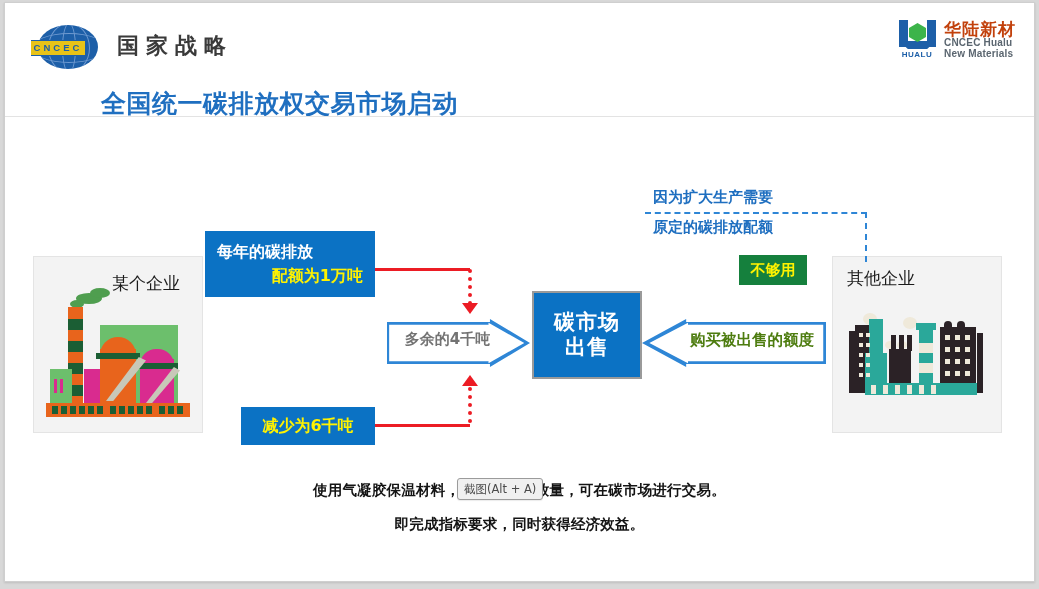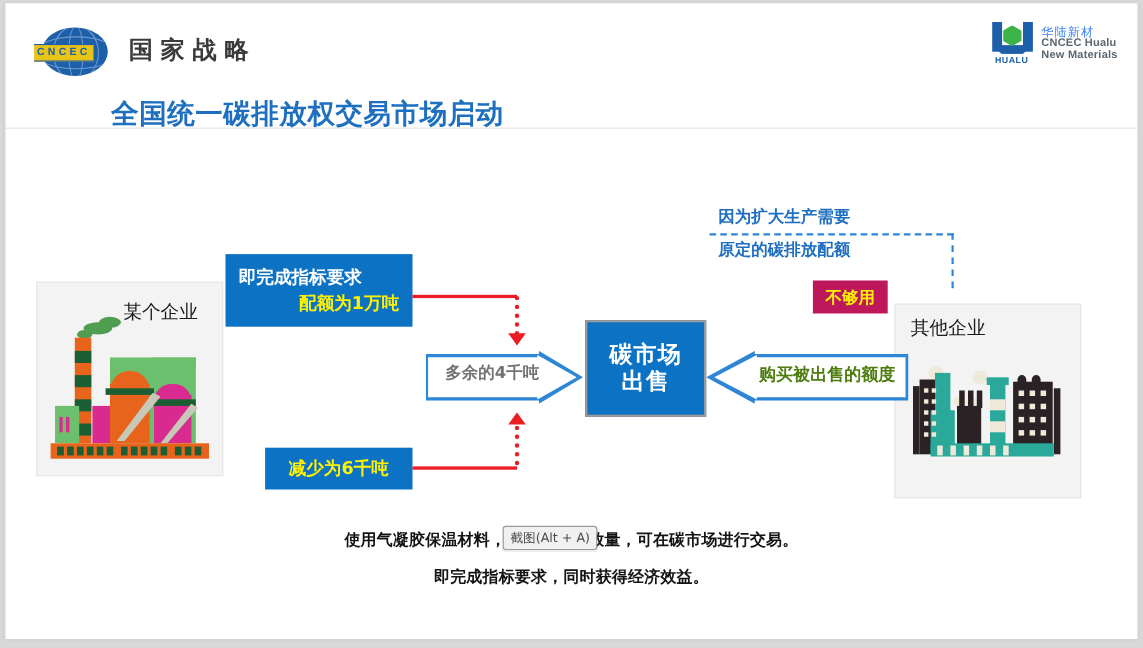--- a/index.html
+++ b/index.html
@@ -24,35 +24,35 @@
   .hualu-mark{position:relative;width:40px;height:42px;}
   .hualu-mark .hx{position:absolute;left:12px;top:4px;width:17px;height:19px;background:#3cb44a;
        clip-path:polygon(50% 0,100% 26%,100% 74%,50% 100%,0 74%,0 26%);}
   .hualu-mark .br1{position:absolute;left:2px;top:1px;width:9px;height:27px;background:#1d5fa8;}
   .hualu-mark .br2{position:absolute;left:30px;top:1px;width:9px;height:27px;background:#1d5fa8;}
   .hualu-mark .br3{position:absolute;left:2px;top:22px;width:37px;height:8px;background:#1d5fa8;
        clip-path:polygon(0 0,24% 100%,76% 100%,100% 0);}
   .hualu-mark .hword{position:absolute;left:0;top:31px;width:40px;text-align:center;font-size:8px;
        font-weight:bold;color:#1d5fa8;letter-spacing:.5px;}
   .hualu-txt{display:flex;flex-direction:column;line-height:1.04;}
-  .hualu-cn{font-size:11px;font-weight:normal;color:#3b82f6;letter-spacing:1px;
+  .hualu-cn{font-size:17px;font-weight:bold;color:#c2410c;letter-spacing:1px;
        font-family:"DejaVu Sans",sans-serif;}
   .hualu-en1{font-size:10px;font-weight:bold;color:#5b6670;letter-spacing:.2px;}
   .hualu-en2{font-size:10px;font-weight:bold;color:#5b6670;letter-spacing:.2px;}
 
   .title{position:absolute;left:96px;top:84px;font-size:25px;font-weight:bold;color:#1f6fc0;
        letter-spacing:.5px;font-family:"DejaVu Sans",sans-serif;}
   .rule{position:absolute;left:0;top:113px;width:1029px;height:1px;background:#e3e3e3;}
   .subtitle{position:absolute;left:96px;top:121px;font-size:13.5px;font-weight:bold;color:#1a1a1a;
        letter-spacing:.3px;font-family:"DejaVu Sans",sans-serif;}
 
   
   .pic{position:absolute;background:#f3f3f3;border:1px solid #e4e4e4;}
   .pic-left{left:28px;top:253px;width:168px;height:175px;}
-  .pic-right{left:808px;top:253px;width:168px;height:175px;margin-top:20px;}
+  .pic-right{left:827px;top:253px;width:168px;height:175px;}
   .pic-label{position:absolute;font-size:17px;color:#1b1b1b;font-family:"DejaVu Sans",sans-serif;
        white-space:nowrap;}
 
   
   .lf{position:absolute;left:8px;top:24px;width:152px;height:140px;}
   .lf i{position:absolute;display:block;}
   .smoke{background:#4f9e4f;border-radius:50%;}
   .lf-base{left:4px;top:122px;width:144px;height:14px;background:#e8641c;}
   .lf-basebar{position:absolute;top:125px;width:6px;height:8px;background:#1b5e34;}
 
@@ -111,21 +111,21 @@
   .arrow-l span{position:absolute;left:42px;top:11px;width:136px;text-align:center;font-size:15.5px;
       font-weight:bold;color:#4d7c0f;font-family:"DejaVu Sans",sans-serif;}
 
   
   .note{position:absolute;font-size:15px;font-weight:bold;color:#1f6fc0;white-space:nowrap;
       font-family:"DejaVu Sans",sans-serif;}
   .note1{left:648px;top:185px;}
   .note2{left:648px;top:215px;}
   .dash-h{position:absolute;left:640px;top:209px;width:222px;height:0;border-top:2px dashed #2e86d6;}
   .dash-v{position:absolute;left:860px;top:209px;width:0;height:50px;border-left:2px dashed #2e86d6;}
-  .bx-short{position:absolute;left:734px;top:252px;width:68px;height:30px;background:#be185d;
+  .bx-short{position:absolute;left:734px;top:252px;width:68px;height:30px;background:#15803d;
       display:flex;align-items:center;justify-content:center;}
   .bx-short span{font-size:15px;font-weight:bold;color:#fff200;font-family:"DejaVu Sans",sans-serif;}
 
   
   .foot{position:absolute;left:0;width:1029px;text-align:center;font-size:14.5px;font-weight:bold;
       color:#141414;font-family:"DejaVu Sans",sans-serif;letter-spacing:.2px;}
   .foot1{top:478px;}
   .foot2{top:512px;}
   sub{font-size:10px;vertical-align:-3px;}
 
@@ -269,21 +269,21 @@
       <i style="left:100px;top:62px;width:5px;height:5px;background:#efe9da;"></i>
       <i style="left:110px;top:62px;width:5px;height:5px;background:#efe9da;"></i>
       <i style="left:120px;top:62px;width:5px;height:5px;background:#efe9da;"></i>
       <i style="left:100px;top:74px;width:5px;height:5px;background:#efe9da;"></i>
       <i style="left:110px;top:74px;width:5px;height:5px;background:#efe9da;"></i>
       <i style="left:120px;top:74px;width:5px;height:5px;background:#efe9da;"></i>
     </div>
   </div>
 
   <div class="bx bx-emit">
-    <span class="l1">即完成指标要求</span>
+    <span class="l1">每年的碳排放</span>
     <span class="l2">配额为1万吨</span>
   </div>
 
 
   <div class="bx bx-reduce">
     <span>减少为6千吨</span>
   </div>
 
   <div class="rl rl-h-top"></div>
   <div class="rl rl-h-bot"></div>

